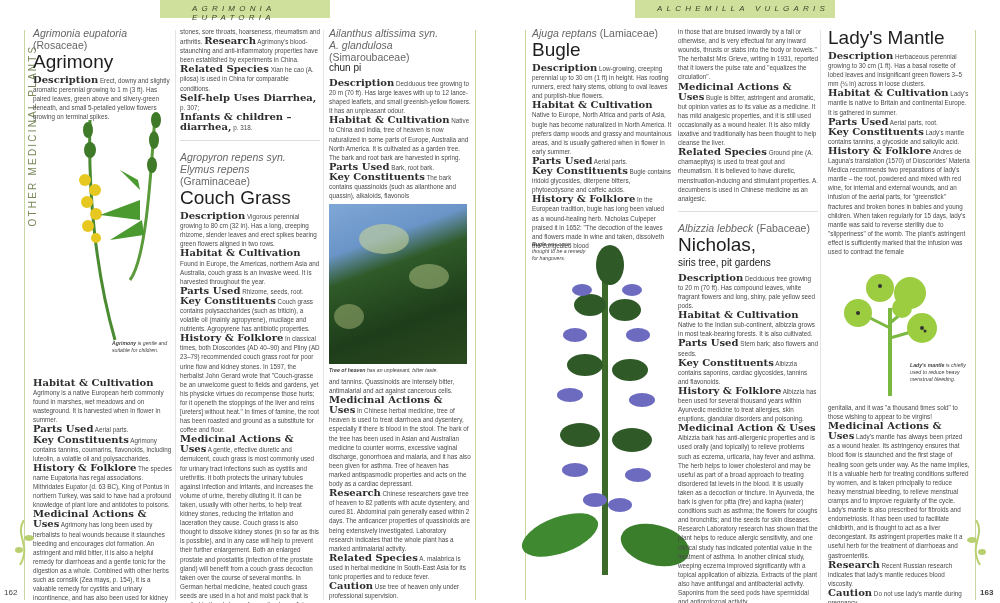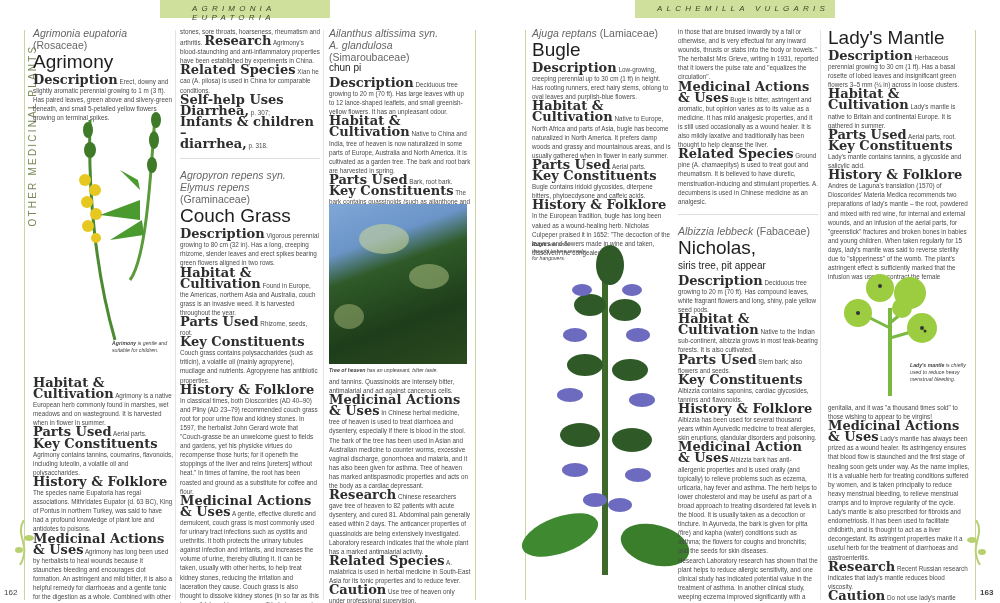--- a/index.html
+++ b/index.html
@@ -3,21 +3,21 @@
 <meta charset="utf-8">
 <style>
   html,body{margin:0;padding:0;background:#fff;}
   body{width:1000px;height:603px;position:relative;overflow:hidden;font-family:"Liberation Sans",sans-serif;color:#3a3a3a;}
   .hdr-band{position:absolute;top:0;height:18px;background:#cfdf9c;}
   .hdr-band span{position:absolute;top:4px;font-size:8px;letter-spacing:4.2px;font-style:italic;color:#3a4a2a;}
   .vside{position:absolute;font-size:10px;letter-spacing:2.2px;color:#7a8a5a;white-space:nowrap;}
   .vline{position:absolute;width:1px;background:#c8d6a0;}
   .col{position:absolute;font-size:6.3px;line-height:9.1px;color:#4a4a4a;}
   .col p{margin:0;}
-  .b{font-family:"DejaVu Serif",serif;font-weight:bold;font-size:13px;color:#2e2e2e;}
+  .b{font-family:"DejaVu Serif",serif;font-weight:bold;font-size:10px;color:#2e2e2e;}
   .latin{font-size:10.5px;color:#666;line-height:12px;}
   .latin i{font-style:italic;}
   .title{font-size:19px;color:#1e1e1e;line-height:22px;margin-bottom:2px;}
   .subtitle{font-size:10px;color:#1e1e1e;line-height:14px;margin-top:-2px;margin-bottom:3px;}
   .rule{height:1px;background:#ddd;margin:8px 0 10px 0;}
   .caption{position:absolute;font-size:5.2px;line-height:7px;font-style:italic;color:#444;}
   .caption b{font-weight:bold;}
   .pageno{position:absolute;font-size:8px;color:#444;}
   .box{position:absolute;}
 </style>
@@ -169,21 +169,21 @@
   <ellipse cx="135" cy="310" rx="35" ry="20" fill="#3a7e2c" transform="rotate(15 135 310)"></ellipse>
 </svg>
 
 <div class="col" style="left:678px;top:27px;width:140px;">
   <p><span>in those that are bruised inwardly by a fall or otherwise, and is very effectual for any inward wounds, thrusts or stabs into the body or bowels." The herbalist Mrs Grieve, writing in 1931, reported that it lowers the pulse rate and "equalizes the circulation".</span></p>
   <p><span class="b">Medicinal Actions &amp; Uses</span> <span>Bugle is bitter, astringent and aromatic, but opinion varies as to its value as a medicine. It has mild analgesic properties, and it is still used occasionally as a wound healer. It is also mildly laxative and traditionally has been thought to help cleanse the liver.</span></p>
   <p><span class="b">Related Species</span> <span>Ground pine (A. chamaepitys) is used to treat gout and rheumatism. It is believed to have diuretic, menstruation-inducing and stimulant properties. A. decumbens is used in Chinese medicine as an analgesic.</span></p>
   <div class="rule"></div>
   <div class="latin"><i>Albizzia lebbeck</i> <span>(Fabaceae)</span></div>
   <div class="title">Nicholas,</div>
-  <div class="subtitle">siris tree, pit appear</div>
+  <div class="subtitle">siris tree, pit gardens</div>
   <p><span class="b">Description</span> <span>Deciduous tree growing to 20 m (70 ft). Has compound leaves, white fragrant flowers and long, shiny, pale yellow seed pods.</span></p>
   <p><span class="b">Habitat &amp; Cultivation</span> <span>Native to the Indian sub-continent, albizzia grows in most teak-bearing forests. It is also cultivated.</span></p>
   <p><span class="b">Parts Used</span> <span>Stem bark; also flowers and seeds.</span></p>
   <p><span class="b">Key Constituents</span> <span>Albizzia contains saponins, cardiac glycosides, tannins and flavonoids.</span></p>
   <p><span class="b">History &amp; Folklore</span> <span>Albizzia has been used for several thousand years within Ayurvedic medicine to treat allergies, skin eruptions, glandular disorders and poisoning.</span></p>
   <p><span class="b">Medicinal Action &amp; Uses</span> <span>Albizzia bark has anti-allergenic properties and is used orally (and topically) to relieve problems such as eczema, urticaria, hay fever and asthma. The herb helps to lower cholesterol and may be useful as part of a broad approach to treating disordered fat levels in the blood. It is usually taken as a decoction or tincture. In Ayurveda, the bark is given for pitta (fire) and kapha (water) conditions such as asthma; the flowers for coughs and bronchitis; and the seeds for skin diseases.</span></p>
   <p><span>Research Laboratory research has shown that the plant helps to reduce allergic sensitivity, and one clinical study has indicated potential value in the treatment of asthma. In another clinical study, weeping eczema improved significantly with a topical application of albizzia. Extracts of the plant also have antifungal and antibacterial activity. Saponins from the seed pods have spermicidal and antiprotozoal activity.</span></p>
 </div>
 
 <div class="col" style="left:828px;top:27px;width:142px;">

